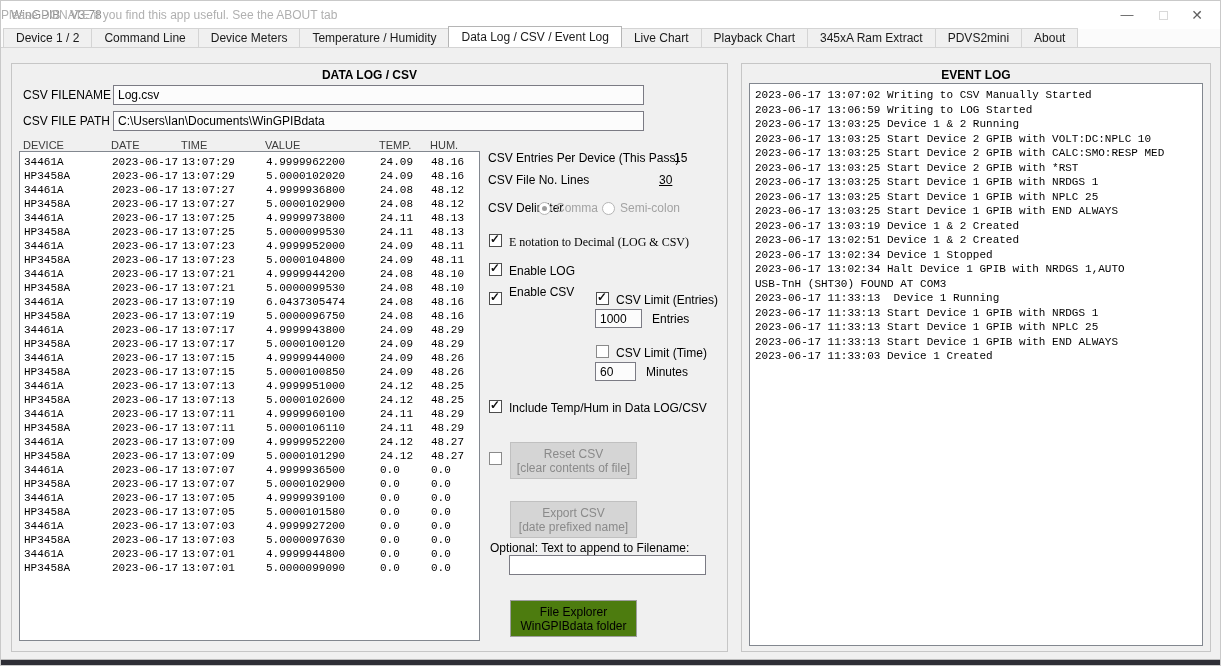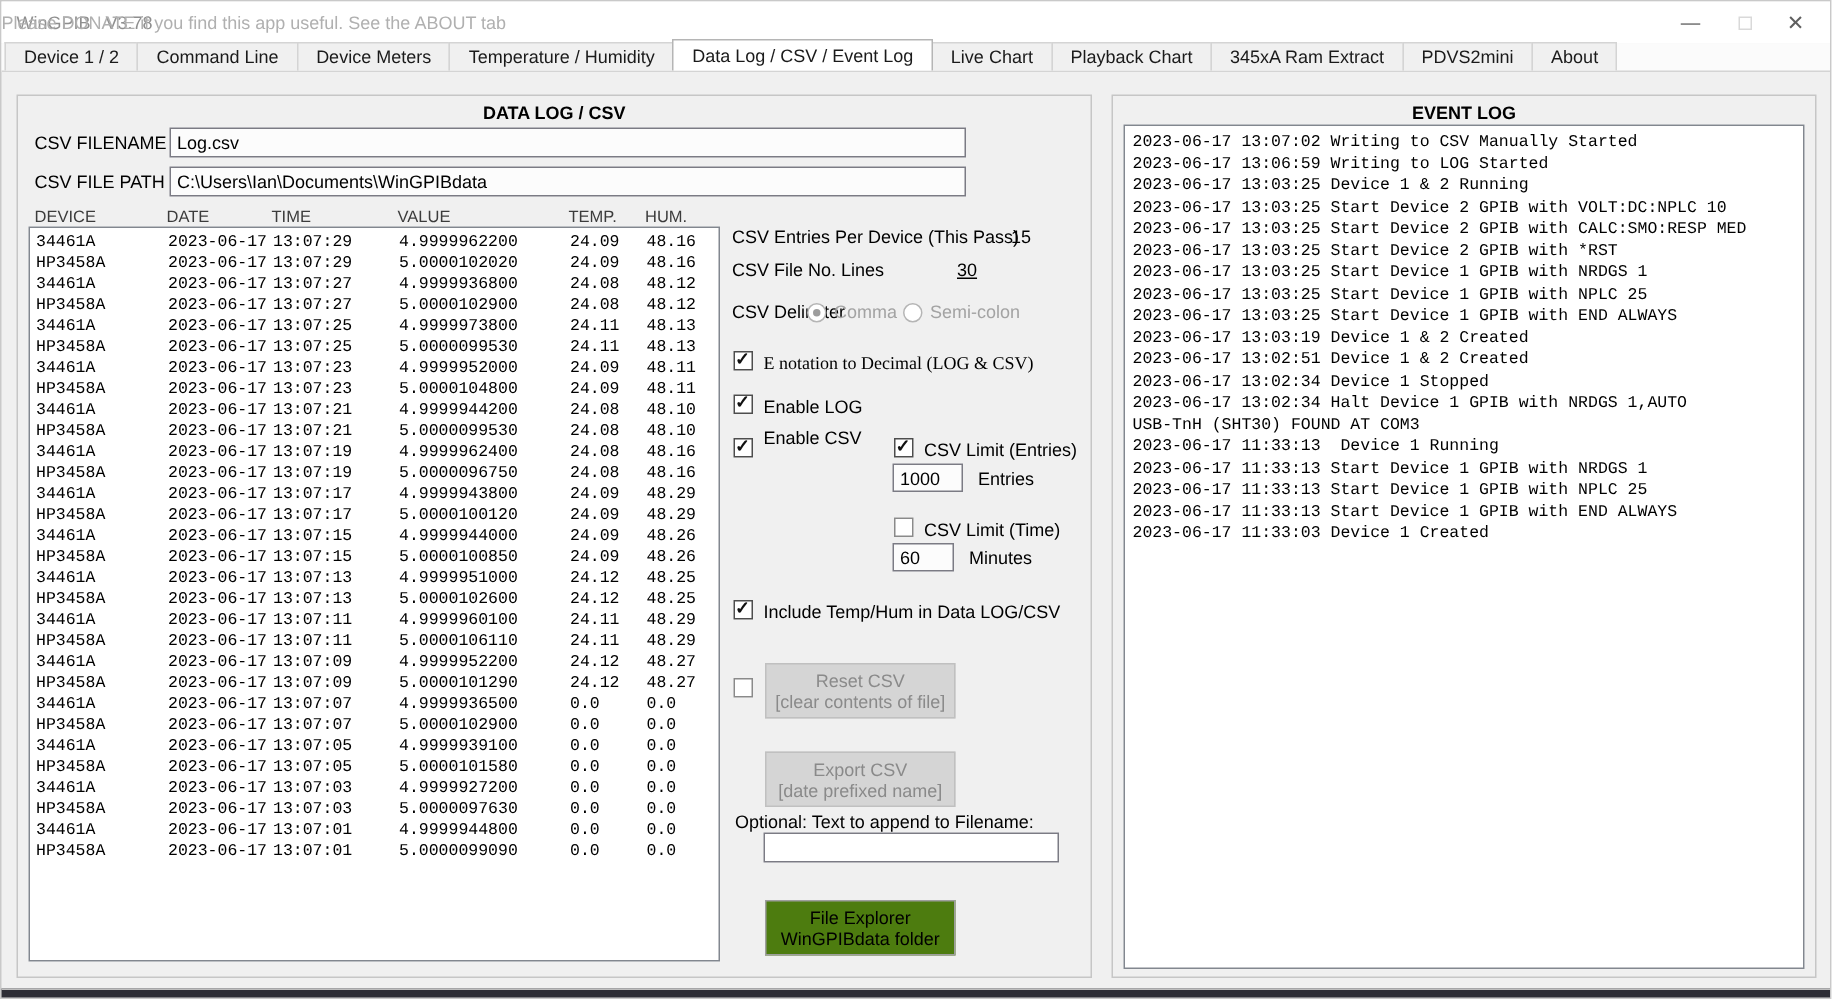--- a/index.html
+++ b/index.html
@@ -110,21 +110,21 @@
       <div class="trow"><span class="c0">34461A</span><span class="c1">2023-06-17</span><span class="c2">13:07:29</span><span class="c3">4.9999962200</span><span class="c4">24.09</span><span class="c5">48.16</span></div>
       <div class="trow"><span class="c0">HP3458A</span><span class="c1">2023-06-17</span><span class="c2">13:07:29</span><span class="c3">5.0000102020</span><span class="c4">24.09</span><span class="c5">48.16</span></div>
       <div class="trow"><span class="c0">34461A</span><span class="c1">2023-06-17</span><span class="c2">13:07:27</span><span class="c3">4.9999936800</span><span class="c4">24.08</span><span class="c5">48.12</span></div>
       <div class="trow"><span class="c0">HP3458A</span><span class="c1">2023-06-17</span><span class="c2">13:07:27</span><span class="c3">5.0000102900</span><span class="c4">24.08</span><span class="c5">48.12</span></div>
       <div class="trow"><span class="c0">34461A</span><span class="c1">2023-06-17</span><span class="c2">13:07:25</span><span class="c3">4.9999973800</span><span class="c4">24.11</span><span class="c5">48.13</span></div>
       <div class="trow"><span class="c0">HP3458A</span><span class="c1">2023-06-17</span><span class="c2">13:07:25</span><span class="c3">5.0000099530</span><span class="c4">24.11</span><span class="c5">48.13</span></div>
       <div class="trow"><span class="c0">34461A</span><span class="c1">2023-06-17</span><span class="c2">13:07:23</span><span class="c3">4.9999952000</span><span class="c4">24.09</span><span class="c5">48.11</span></div>
       <div class="trow"><span class="c0">HP3458A</span><span class="c1">2023-06-17</span><span class="c2">13:07:23</span><span class="c3">5.0000104800</span><span class="c4">24.09</span><span class="c5">48.11</span></div>
       <div class="trow"><span class="c0">34461A</span><span class="c1">2023-06-17</span><span class="c2">13:07:21</span><span class="c3">4.9999944200</span><span class="c4">24.08</span><span class="c5">48.10</span></div>
       <div class="trow"><span class="c0">HP3458A</span><span class="c1">2023-06-17</span><span class="c2">13:07:21</span><span class="c3">5.0000099530</span><span class="c4">24.08</span><span class="c5">48.10</span></div>
-      <div class="trow"><span class="c0">34461A</span><span class="c1">2023-06-17</span><span class="c2">13:07:19</span><span class="c3">4.9999962400</span><span class="c4">24.08</span><span class="c5">48.16</span></div>
+      <div class="trow"><span class="c0">34461A</span><span class="c1">2023-06-17</span><span class="c2">13:07:19</span><span class="c3">6.0437305474</span><span class="c4">24.08</span><span class="c5">48.16</span></div>
       <div class="trow"><span class="c0">HP3458A</span><span class="c1">2023-06-17</span><span class="c2">13:07:19</span><span class="c3">5.0000096750</span><span class="c4">24.08</span><span class="c5">48.16</span></div>
       <div class="trow"><span class="c0">34461A</span><span class="c1">2023-06-17</span><span class="c2">13:07:17</span><span class="c3">4.9999943800</span><span class="c4">24.09</span><span class="c5">48.29</span></div>
       <div class="trow"><span class="c0">HP3458A</span><span class="c1">2023-06-17</span><span class="c2">13:07:17</span><span class="c3">5.0000100120</span><span class="c4">24.09</span><span class="c5">48.29</span></div>
       <div class="trow"><span class="c0">34461A</span><span class="c1">2023-06-17</span><span class="c2">13:07:15</span><span class="c3">4.9999944000</span><span class="c4">24.09</span><span class="c5">48.26</span></div>
       <div class="trow"><span class="c0">HP3458A</span><span class="c1">2023-06-17</span><span class="c2">13:07:15</span><span class="c3">5.0000100850</span><span class="c4">24.09</span><span class="c5">48.26</span></div>
       <div class="trow"><span class="c0">34461A</span><span class="c1">2023-06-17</span><span class="c2">13:07:13</span><span class="c3">4.9999951000</span><span class="c4">24.12</span><span class="c5">48.25</span></div>
       <div class="trow"><span class="c0">HP3458A</span><span class="c1">2023-06-17</span><span class="c2">13:07:13</span><span class="c3">5.0000102600</span><span class="c4">24.12</span><span class="c5">48.25</span></div>
       <div class="trow"><span class="c0">34461A</span><span class="c1">2023-06-17</span><span class="c2">13:07:11</span><span class="c3">4.9999960100</span><span class="c4">24.11</span><span class="c5">48.29</span></div>
       <div class="trow"><span class="c0">HP3458A</span><span class="c1">2023-06-17</span><span class="c2">13:07:11</span><span class="c3">5.0000106110</span><span class="c4">24.11</span><span class="c5">48.29</span></div>
       <div class="trow"><span class="c0">34461A</span><span class="c1">2023-06-17</span><span class="c2">13:07:09</span><span class="c3">4.9999952200</span><span class="c4">24.12</span><span class="c5">48.27</span></div>
@@ -135,21 +135,21 @@
       <div class="trow"><span class="c0">HP3458A</span><span class="c1">2023-06-17</span><span class="c2">13:07:05</span><span class="c3">5.0000101580</span><span class="c4">0.0</span><span class="c5">0.0</span></div>
       <div class="trow"><span class="c0">34461A</span><span class="c1">2023-06-17</span><span class="c2">13:07:03</span><span class="c3">4.9999927200</span><span class="c4">0.0</span><span class="c5">0.0</span></div>
       <div class="trow"><span class="c0">HP3458A</span><span class="c1">2023-06-17</span><span class="c2">13:07:03</span><span class="c3">5.0000097630</span><span class="c4">0.0</span><span class="c5">0.0</span></div>
       <div class="trow"><span class="c0">34461A</span><span class="c1">2023-06-17</span><span class="c2">13:07:01</span><span class="c3">4.9999944800</span><span class="c4">0.0</span><span class="c5">0.0</span></div>
       <div class="trow"><span class="c0">HP3458A</span><span class="c1">2023-06-17</span><span class="c2">13:07:01</span><span class="c3">5.0000099090</span><span class="c4">0.0</span><span class="c5">0.0</span></div>
     </div>
 
   <span class="lbl" style="left:487px; top:150px;">CSV Entries Per Device (This Pass)</span>
   <span class="lbl" style="left:673px; top:150px;">15</span>
   <span class="lbl" style="left:487px; top:172px;">CSV File No. Lines</span>
-  <span class="lbl" style="left:637px; top:172px;text-decoration:underline;">30</span>
+  <span class="lbl" style="left:658px; top:172px;text-decoration:underline;">30</span>
 
   <span class="lbl" style="left:487px; top:200px;">CSV Delimiter</span>
   <span class="radio on" style="left:537px; top:201px;">
       <span class="dot"></span>
     </span>
   <span class="lbl gray" style="left:555px; top:200px;">Comma</span>
   <span class="radio" style="left:601px; top:201px;"></span>
   <span class="lbl gray" style="left:619px; top:200px;">Semi-colon</span>
 
   <span class="cb on" style="left:488px; top:233px;">

